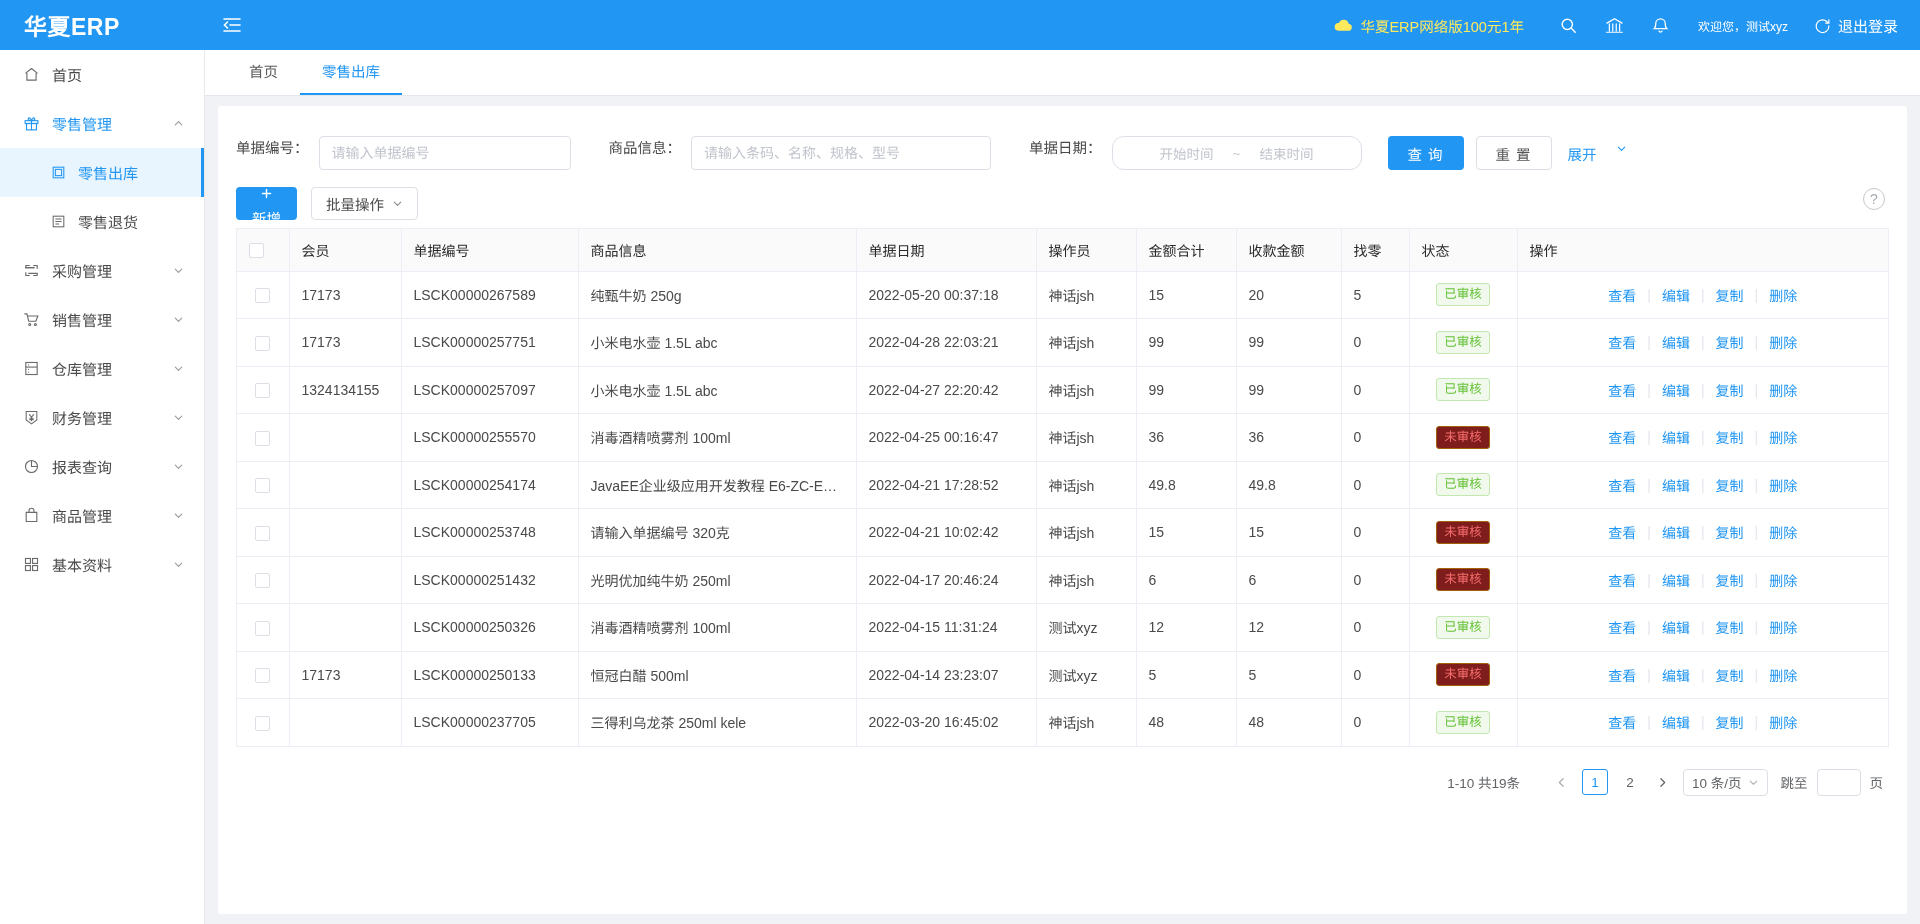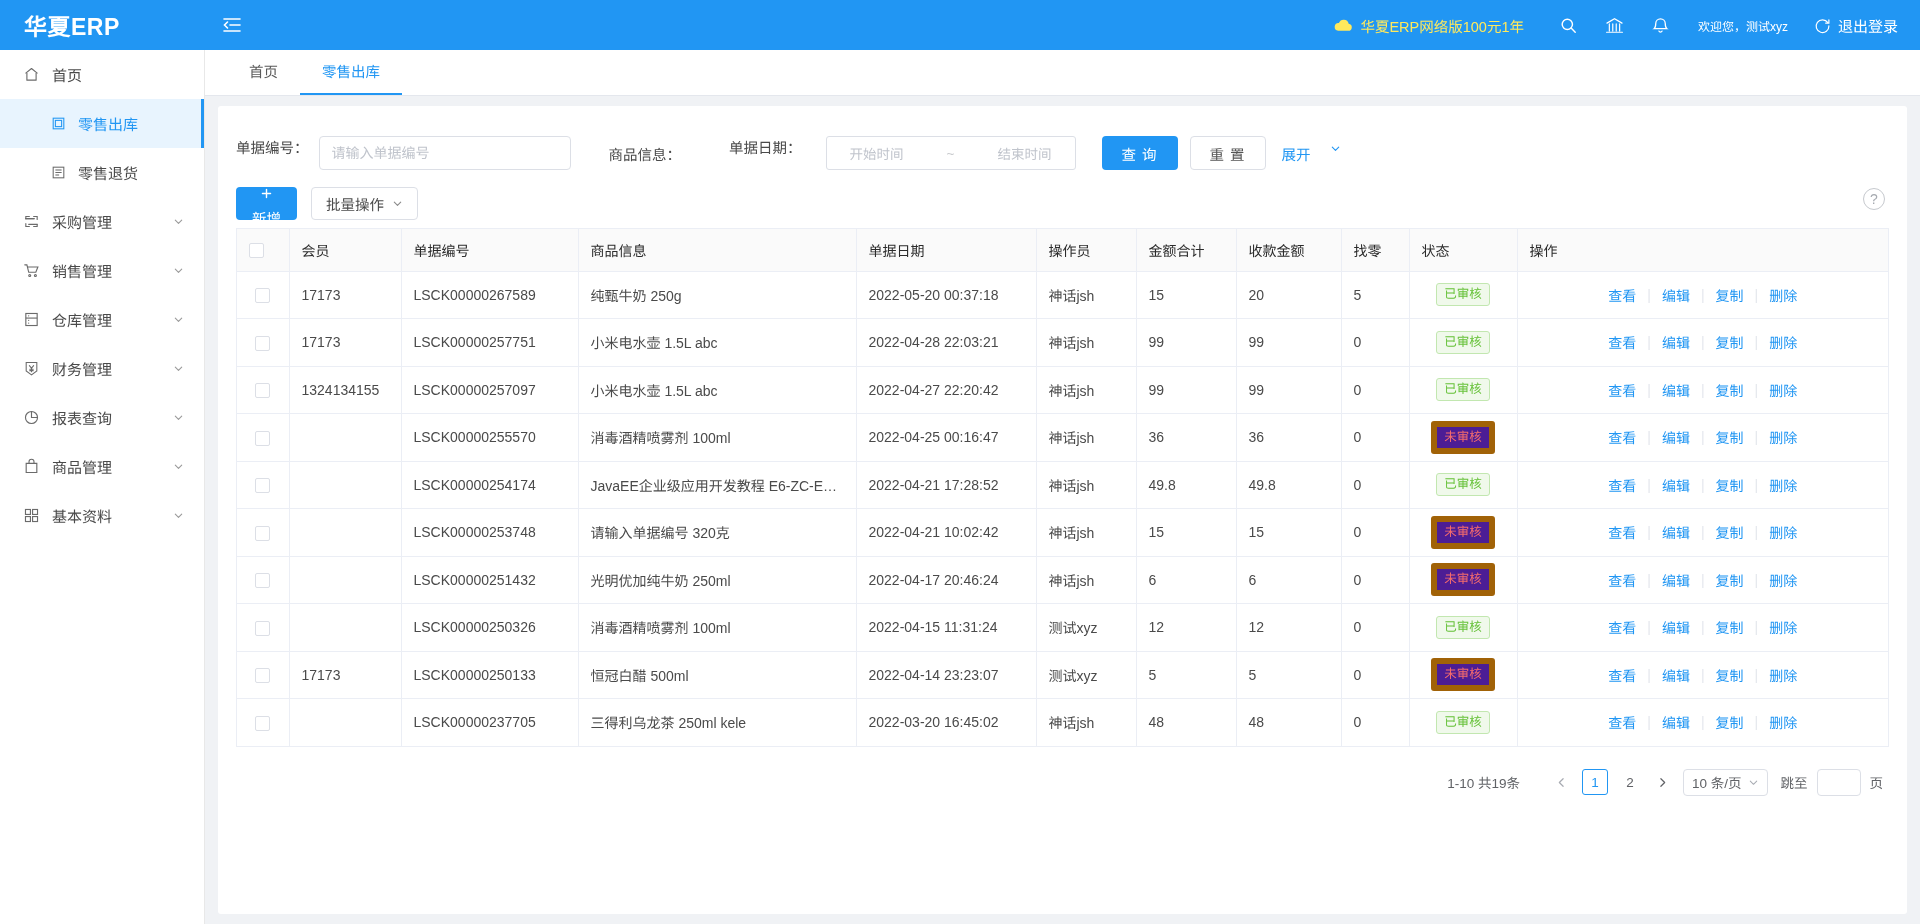--- a/index.html
+++ b/index.html
@@ -161,24 +161,24 @@
     font-size: 14px; color: #333;
     padding: 0 12px;
     outline: none;
     font-family: "Liberation Sans", sans-serif;
   }
   .f-input::placeholder { color: #c0c4cc; }
   .f-input.n1 { width: 252px; }
   .f-input.n2 { width: 300px; }
   .daterange {
     width: 250px; height: 34px;
-    border: 1px solid #dcdfe6; border-radius: 3px;
+    border: 1px solid #dcdfe6; border-radius: 12px;
     display: flex; align-items: center; justify-content: center;
-    background: #fff; gap: 24px;
-    font-size: 13.5px; color: #c0c4cc; margin-left: 14px;
+    background: #fff; gap: 0;
+    font-size: 13.5px; color: #c0c4cc;
   }
   .daterange .dr-field { width: 92px; text-align: center; cursor: text; }
   .daterange .dr-sep { color: #c7c9cc; }
   .btn {
     height: 34px; border-radius: 4px;
     display: inline-flex; align-items: center; justify-content: center;
     font-size: 14.5px; cursor: pointer; white-space: nowrap;
     border: 1px solid transparent;
     letter-spacing: 1px;
   }
@@ -276,21 +276,21 @@
     display: inline-block;
     padding: 2px 7px;
     border-radius: 3px;
     font-size: 12.5px;
     line-height: 17px;
   }
   .badge.ok {
     background: #f0f9eb; border: 1px solid #c2e7b0; color: #67c23a;
   }
   .badge.pending {
-    background: #4c1d95; border: 6px solid #a16207; color: #f56c6c;
+    background: #7f1d1d; border: 1px solid #a16207; color: #f56c6c;
   }
   .ops { display: flex; align-items: center; justify-content: center; gap: 0; }
   .op-link {
     color: #2196f3; cursor: pointer; font-size: 14px; padding: 0 11px;
   }
   .op-sep { color: #e4e7ed; }
 
   
   .pager {
     display: flex; align-items: center; justify-content: flex-end;
@@ -389,20 +389,36 @@
   <div class="menu-item">
     <span class="mi-icon">
       <svg width="17" height="17" viewBox="0 0 24 24" fill="none" stroke="#6b6b6b" stroke-width="1.6" stroke-linejoin="round">
         <path d="M3.5 10.5 12 3.5l8.5 7"></path>
           <path d="M5.5 10v10h13V10"></path>
       </svg>
     </span>
     <span class="mi-label">首页</span>
   </div>
 
+  <div class="menu-item active">
+    <span class="mi-icon">
+      <svg width="17" height="17" viewBox="0 0 24 24" fill="none" stroke="#2196f3" stroke-width="1.6">
+        <rect x="3" y="8" width="18" height="4"></rect>
+          <rect x="5" y="12" width="14" height="9"></rect>
+        <line x1="12" y1="8" x2="12" y2="21"></line>
+        <path d="M12 8C11 5 9.5 3.5 8 4.3S7.5 8 12 8zM12 8c1-3 2.5-4.5 4-3.7S16.5 8 12 8z"></path>
+      </svg>
+    </span>
+    <span class="mi-label">零售管理</span>
+    <span class="mi-arrow">
+      <svg width="11" height="11" viewBox="0 0 24 24" fill="none" stroke="#9a9a9a" stroke-width="2.4" stroke-linecap="round" stroke-linejoin="round">
+        <polyline points="5,15 12,8 19,15"></polyline>
+      </svg>
+    </span>
+  </div>
 
   <div class="submenu-item selected">
     <span class="mi-icon">
       <svg width="15" height="15" viewBox="0 0 24 24" fill="none" stroke="#2196f3" stroke-width="1.7">
         <rect x="3.5" y="3.5" width="17" height="17"></rect>
           <rect x="7" y="7" width="10" height="10"></rect>
       </svg>
     </span>
     <span>零售出库</span>
   </div>
@@ -545,20 +561,21 @@
 
   <div class="content-card">
 
     <div class="filters">
       <div class="f-group">
         <span class="f-label">单据编号：</span>
         <input class="f-input n1" type="text" placeholder="请输入单据编号" style="">
       </div>
       <div class="f-group" style="margin-left:38px">
         <span class="f-label">商品信息：</span>
+        <input class="f-input n2" type="text" placeholder="请输入条码、名称、规格、型号" style="">
       </div>
       <div class="f-group" style="margin-left:38px">
         <span class="f-label">单据日期：</span>
         <div class="daterange">
           <span class="dr-field">开始时间</span>
           <span class="dr-sep">~</span>
           <span class="dr-field">结束时间</span>
         </div>
       </div>
       <div class="btn btn-primary" style="margin-left:26px">查 询</div>

